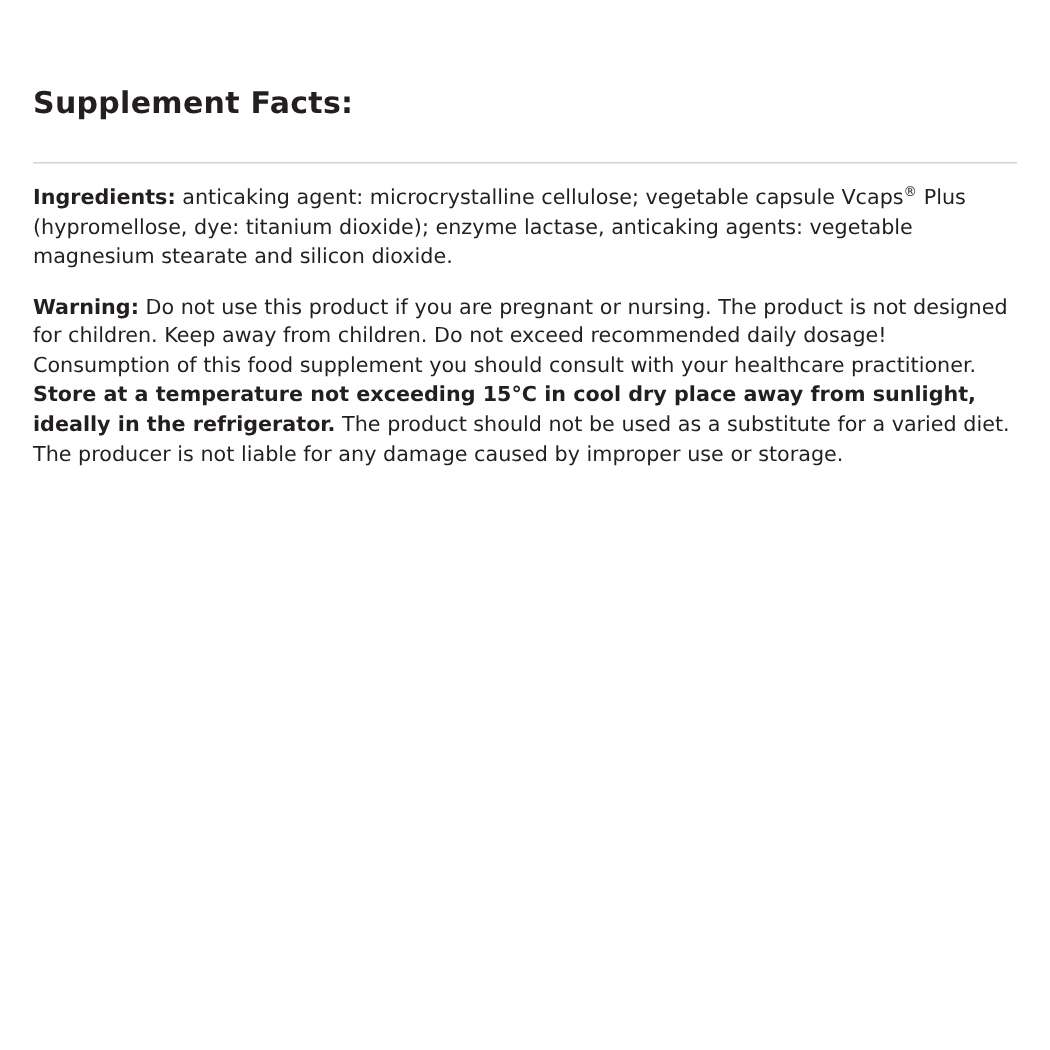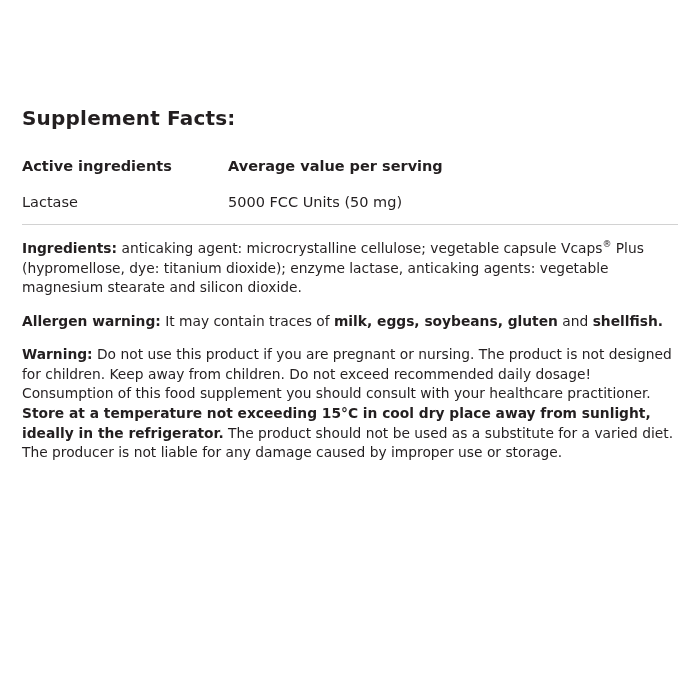--- a/index.html
+++ b/index.html
@@ -12,21 +12,21 @@
     background: #ffffff;
     font-family: "DejaVu Sans", sans-serif;
     color: #231f20;
     overflow: hidden;
   }
   .page {
     position: relative;
     width: 700px;
     height: 700px;
     box-sizing: border-box;
-    padding: 106px 22px 0 22px;
+    padding: 56px 22px 0 22px;
   }
   .facts-title {
     font-size: 20px;
     font-weight: bold;
     color: #231f20;
     margin: 0 0 28px 0;
     letter-spacing: 0.2px;
   }
   .serving-row {
     font-size: 14.5px;
@@ -84,36 +84,21 @@
   }
 </style>
 </head>
 <body>
 
 <div class="page">
 
   <h1 class="facts-title">Supplement Facts:</h1>
 
 
-  <table class="table">
-    <thead>
-      <tr>
-        <th class="col-a">Active ingredients</th>
-        <th class="col-b">Average value per serving</th>
-      </tr>
-    </thead>
-    <tbody>
-      <tr>
-        <td class="col-a">Lactase</td>
-        <td class="col-b">5000 FCC Units (50 mg)</td>
-      </tr>
-    </tbody>
-  </table>
 
   <hr class="rule">
 
   <p class="para"><b>Ingredients:</b><span> anticaking agent: microcrystalline cellulose; vegetable capsule Vcaps</span><sup>®</sup><span> Plus (hypromellose, dye: titanium dioxide); enzyme lactase, anticaking agents: vegetable magnesium stearate and silicon dioxide.</span></p>
 
-  <p class="para"><b>Allergen warning:</b><span> It may contain traces of </span><b>milk, eggs, soybeans, gluten</b><span> and </span><b>shellfish.</b></p>
 
   <p class="para"><b>Warning:</b><span> Do not use this product if you are pregnant or nursing. The product is not designed for children. Keep away from children. Do not exceed recommended daily dosage! Consumption of this food supplement you should consult with your healthcare practitioner. </span><b>Store at a temperature not exceeding 15°C in cool dry place away from sunlight, ideally in the refrigerator.</b><span> The product should not be used as a substitute for a varied diet. The producer is not liable for any damage caused by improper use or storage.</span></p>
 
 </div>
 
 </body></html>

